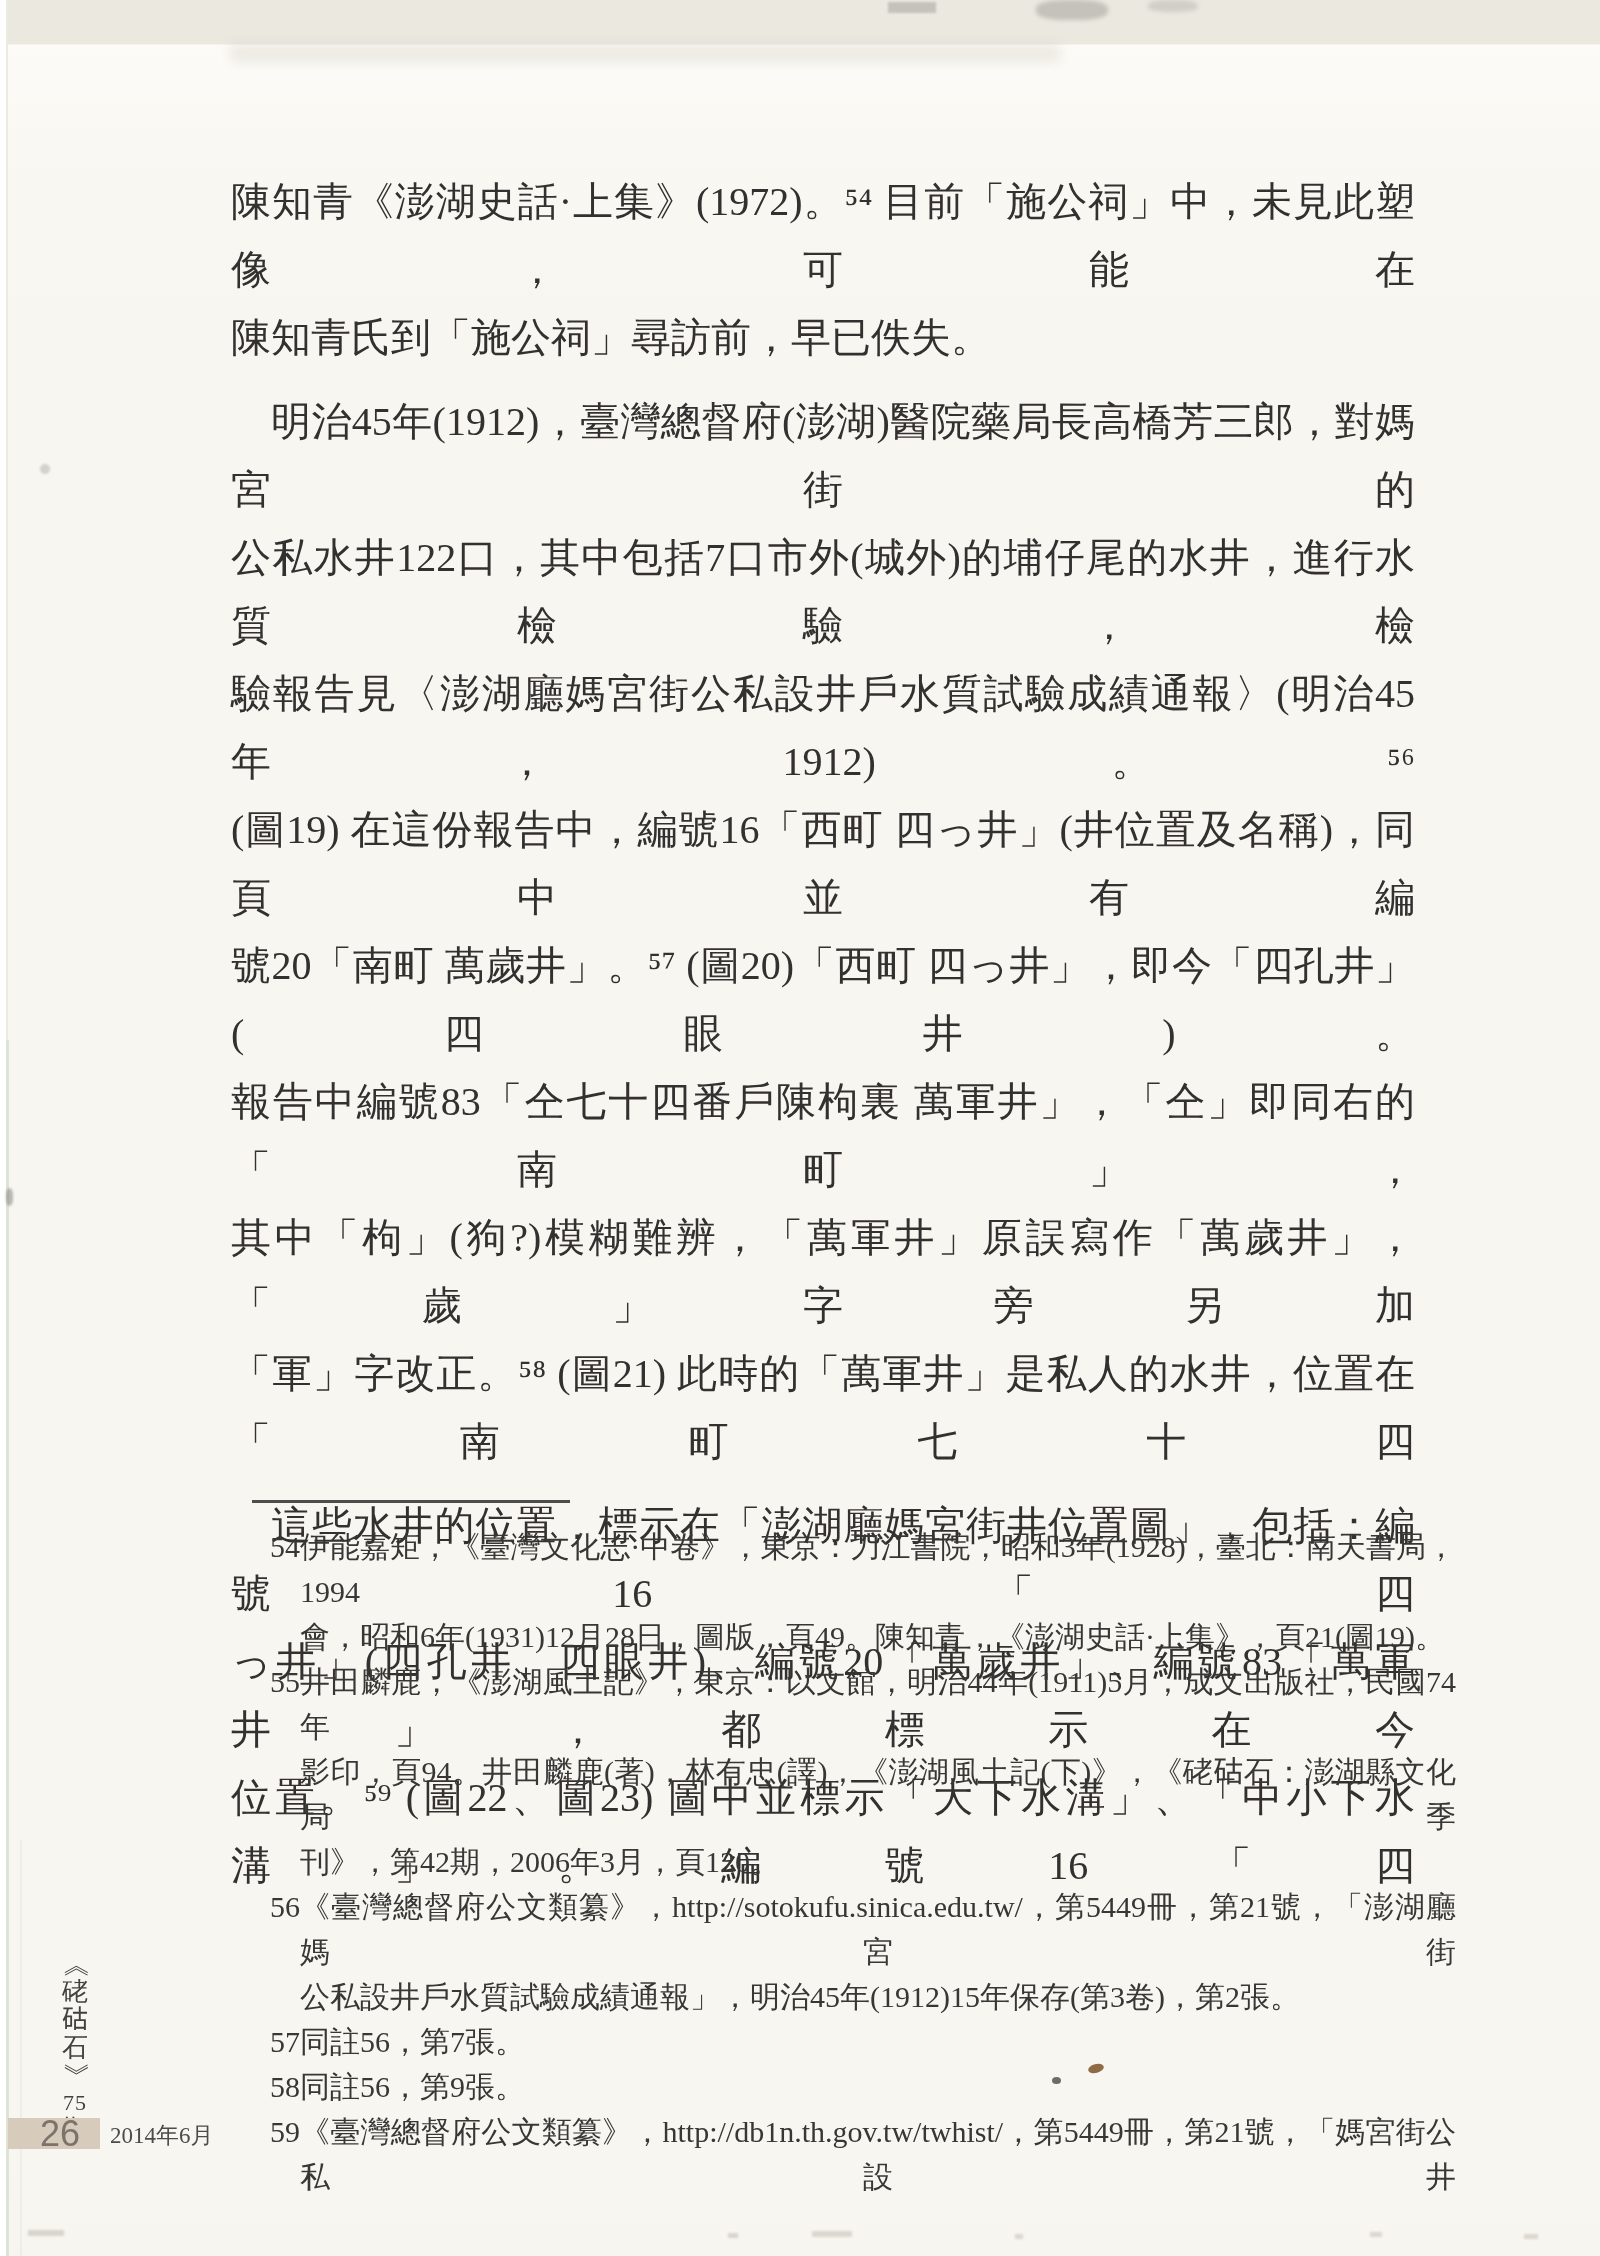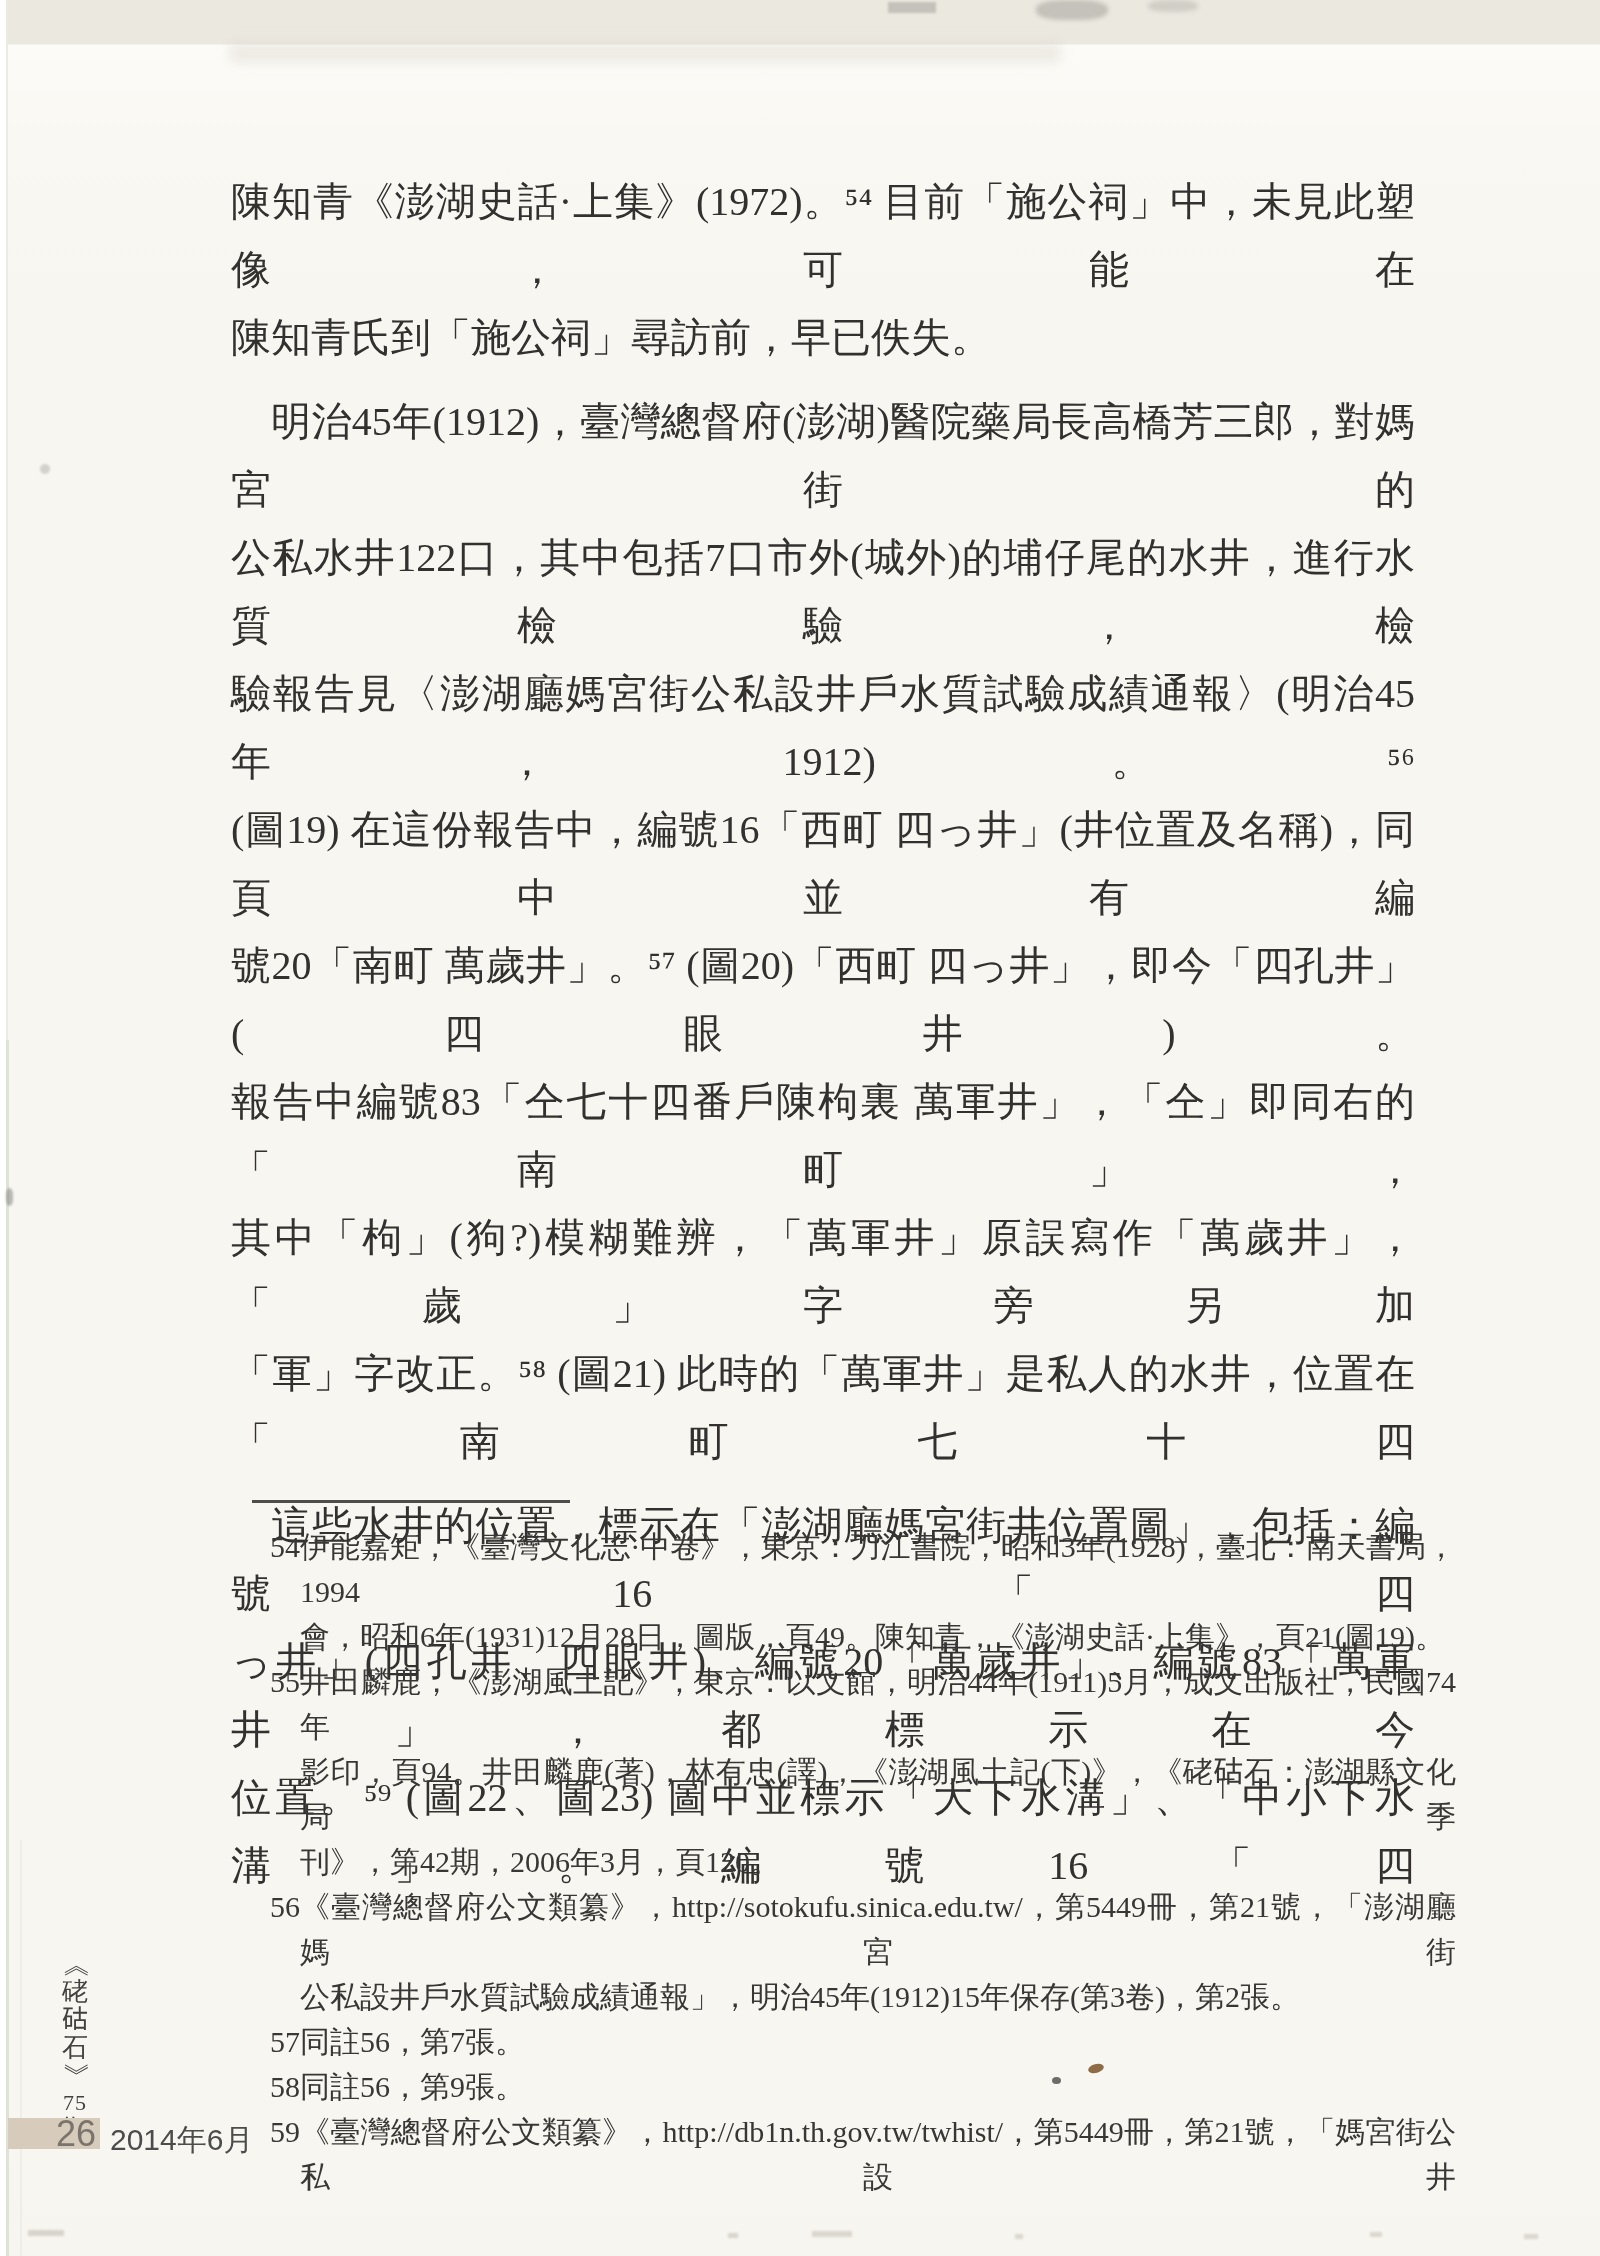--- a/index.html
+++ b/index.html
@@ -38,24 +38,24 @@
     display:flex;flex-direction:column;align-items:center;
     font-size:26px;color:#424140;
   }
   .sb-char{height:28px;line-height:28px;text-align:center;}
   .sb-char.rot{transform:rotate(90deg);}
   .sb-char.num{font-family:Liberation Serif, serif;font-size:22px;letter-spacing:1px;height:26px;line-height:26px;text-align:right;}
 
   
   .badge{
     position:absolute;left:8px;top:2118px;width:92px;height:31px;background:#d7ccbb;
-    display:flex;align-items:center;justify-content:flex-end;padding-right:4px;box-sizing:border-box;
+    display:flex;align-items:center;justify-content:flex-end;padding-right:20px;box-sizing:border-box;
   }
   .pageno{font-family:"Liberation Sans",sans-serif;font-size:36px;color:#7b746c;line-height:31px;}
-  .issue-date{position:absolute;left:110px;top:2120px;font-family:Liberation Sans, sans-serif;font-size:30px;color:#4c4c4c;}
+  .issue-date{position:absolute;left:110px;top:2120px;font-family:Liberation Serif, serif;font-size:23px;color:#4c4c4c;}
 
   
   .art{position:absolute;}
   .blur1{filter:blur(1px);}
   .blur2{filter:blur(2px);}
   .blur6{filter:blur(6px);}
 </style>
 </head>
 <body>
 

